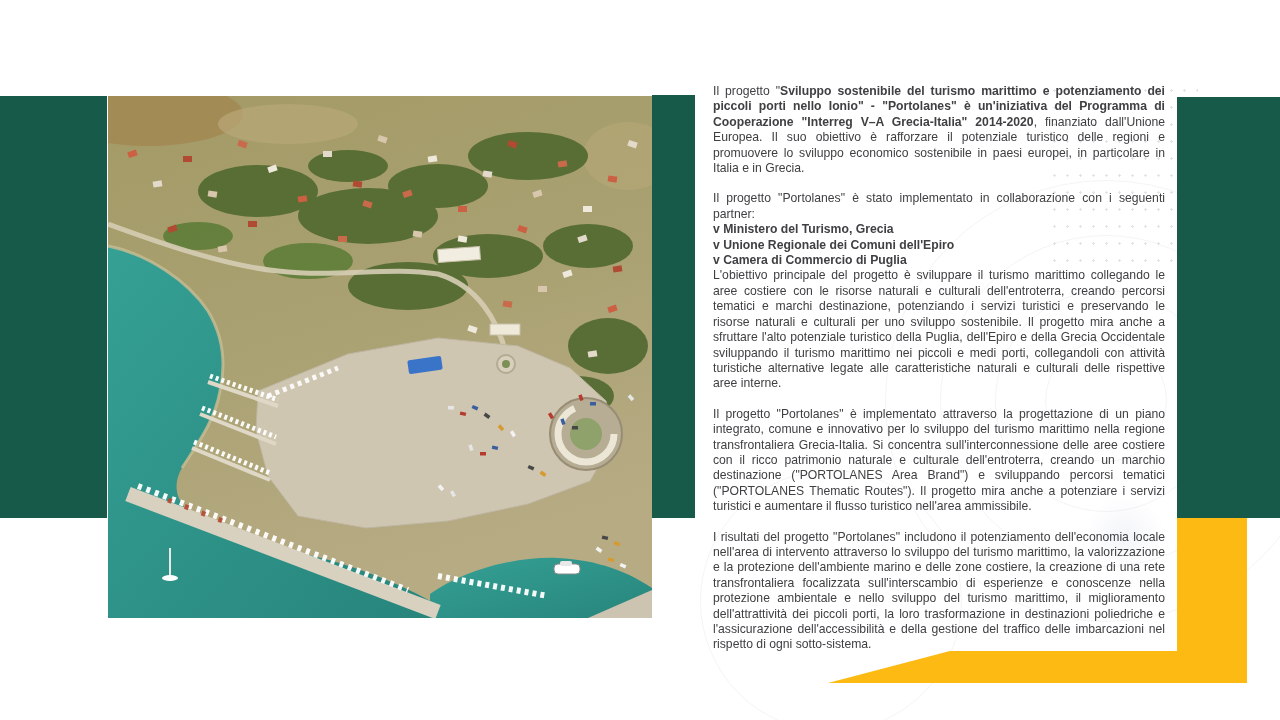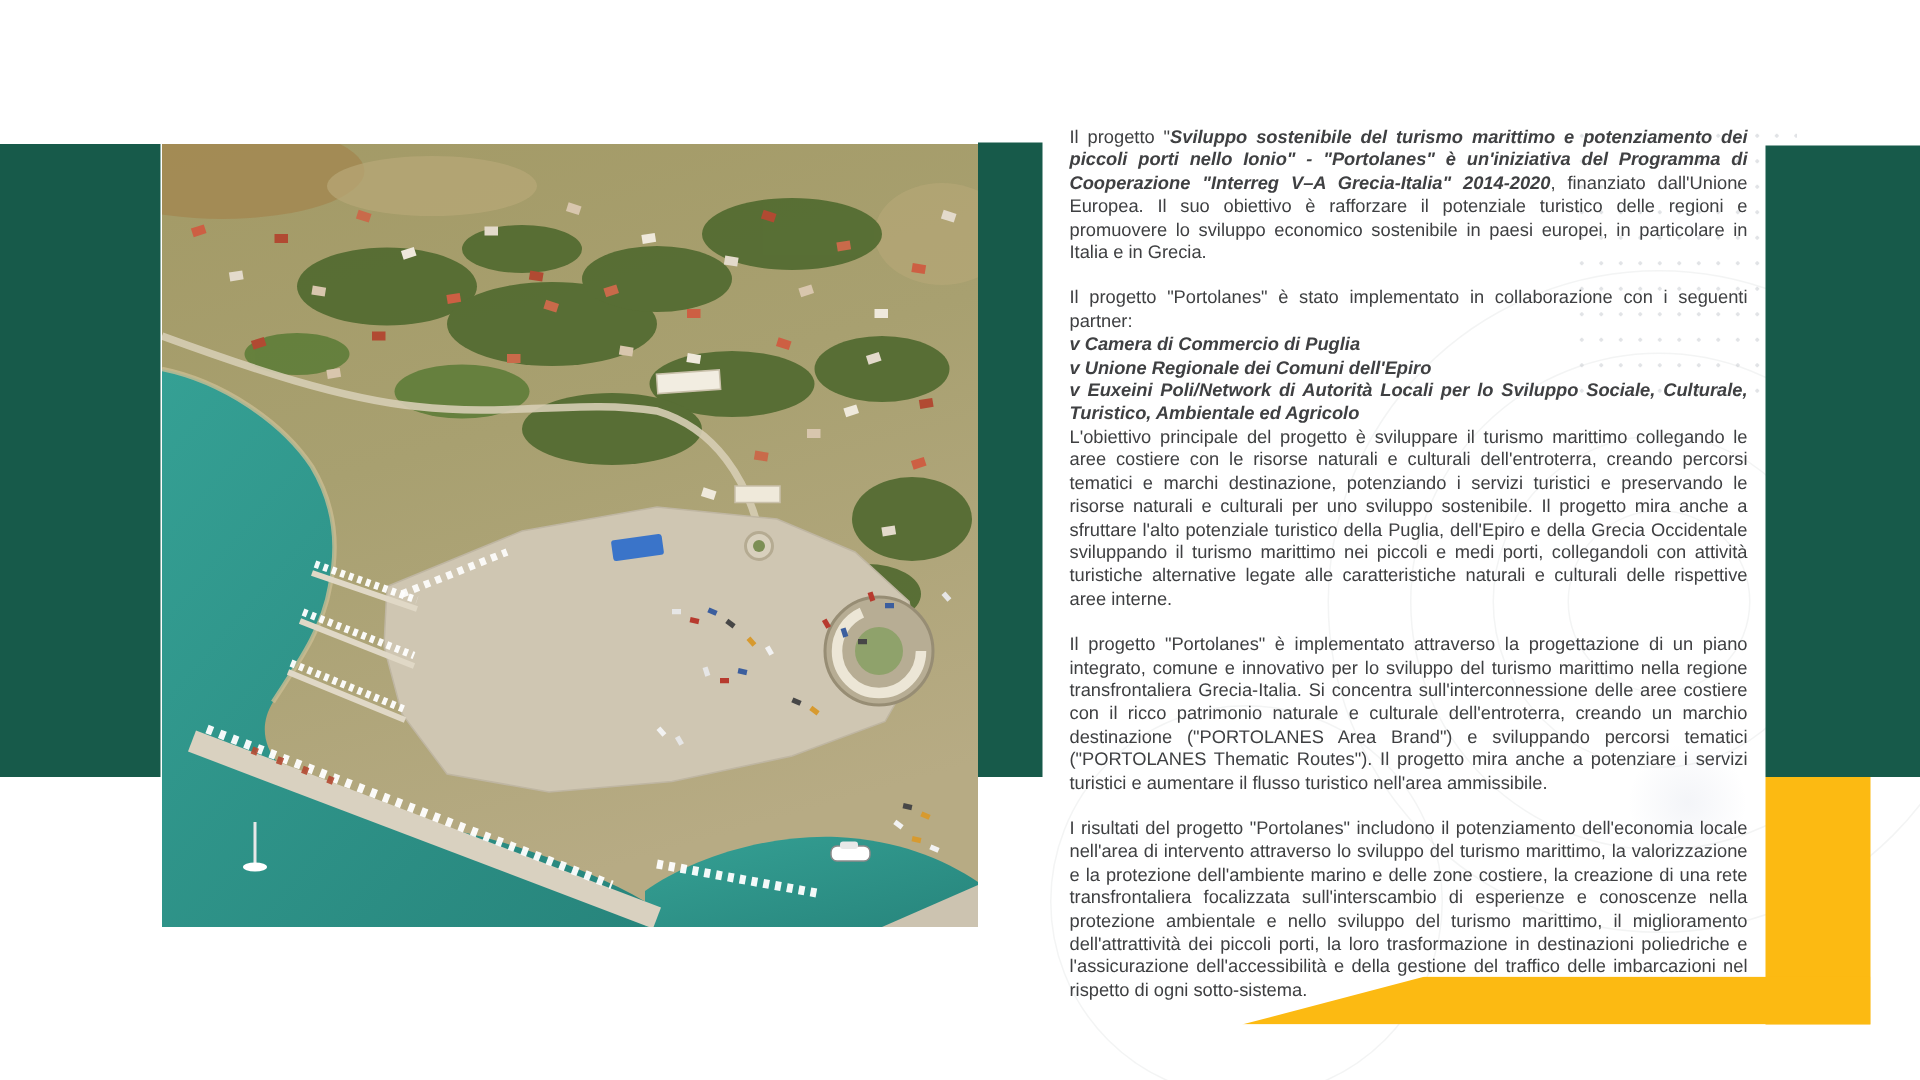--- a/index.html
+++ b/index.html
@@ -20,21 +20,21 @@
   .yellow-band{left:828px;top:651px;width:419px;height:32px;z-index:20;
                clip-path:polygon(29.1% 0,100% 0,100% 100%,0 100%);}
   
   .photo{left:108px;top:96px;width:544px;height:522px;z-index:10;}
   .photo svg{display:block;width:100%;height:100%;}
   
   .text-col{left:713px;top:84px;width:452px;z-index:15;color:#3f4042;
             font-size:12.2px;line-height:15.4px;text-align:justify;}
   .block{margin:0 0 15px 0;}
   .tline{text-align:justify;}
-  .bold{font-weight:700;font-style:italic;}
+  .bold{font-weight:700;}
   
   .dots{left:1048px;top:82px;width:150px;height:185px;z-index:5;opacity:.55;
         background-image:radial-gradient(circle,#c9ccd1 1.1px,transparent 1.3px);
         background-size:13px 17px;}
   .wm{border:1px solid rgba(90,95,105,.07);border-radius:50%;z-index:4;}
   .wm1{left:1045px;top:340px;width:120px;height:120px;}
   .wm2{left:995px;top:290px;width:220px;height:220px;}
   .wm3{left:940px;top:235px;width:330px;height:330px;}
   .wm4{left:885px;top:180px;width:440px;height:440px;}
   .wm5{left:700px;top:470px;width:260px;height:260px;}
@@ -192,23 +192,23 @@
     </g>
   </svg>
 </div>
 
 <div class="abs text-col" id="article">
     <div class="block">
       <div class="tline"><span>Il progetto "</span><span class="bold">Sviluppo sostenibile del turismo marittimo e potenziamento dei piccoli porti nello Ionio" - "Portolanes" è un'iniziativa del Programma di Cooperazione "Interreg V–A Grecia-Italia" 2014-2020</span><span>, finanziato dall'Unione Europea. Il suo obiettivo è rafforzare il potenziale turistico delle regioni e promuovere lo sviluppo economico sostenibile in paesi europei, in particolare in Italia e in Grecia.</span></div>
     </div>
     <div class="block">
       <div class="tline"><span>Il progetto "Portolanes" è stato implementato in collaborazione con i seguenti partner:</span></div>
+      <div class="tline"><span class="bold">v Ministero del Turismo, Grecia</span></div>
+      <div class="tline"><span class="bold">v Unione Regionale dei Comuni dell'Epiro</span></div>
       <div class="tline"><span class="bold">v Camera di Commercio di Puglia</span></div>
-      <div class="tline"><span class="bold">v Unione Regionale dei Comuni dell'Epiro</span></div>
-      <div class="tline"><span class="bold">v Euxeini Poli/Network di Autorità Locali per lo Sviluppo Sociale, Culturale, Turistico, Ambientale ed Agricolo</span></div>
       <div class="tline"><span>L'obiettivo principale del progetto è sviluppare il turismo marittimo collegando le aree costiere con le risorse naturali e culturali dell'entroterra, creando percorsi tematici e marchi destinazione, potenziando i servizi turistici e preservando le risorse naturali e culturali per uno sviluppo sostenibile. Il progetto mira anche a sfruttare l'alto potenziale turistico della Puglia, dell'Epiro e della Grecia Occidentale sviluppando il turismo marittimo nei piccoli e medi porti, collegandoli con attività turistiche alternative legate alle caratteristiche naturali e culturali delle rispettive aree interne.</span></div>
     </div>
     <div class="block">
       <div class="tline"><span>Il progetto "Portolanes" è implementato attraverso la progettazione di un piano integrato, comune e innovativo per lo sviluppo del turismo marittimo nella regione transfrontaliera Grecia-Italia. Si concentra sull'interconnessione delle aree costiere con il ricco patrimonio naturale e culturale dell'entroterra, creando un marchio destinazione ("PORTOLANES Area Brand") e sviluppando percorsi tematici ("PORTOLANES Thematic Routes"). Il progetto mira anche a potenziare i servizi turistici e aumentare il flusso turistico nell'area ammissibile.</span></div>
     </div>
     <div class="block">
       <div class="tline"><span>I risultati del progetto "Portolanes" includono il potenziamento dell'economia locale nell'area di intervento attraverso lo sviluppo del turismo marittimo, la valorizzazione e la protezione dell'ambiente marino e delle zone costiere, la creazione di una rete transfrontaliera focalizzata sull'interscambio di esperienze e conoscenze nella protezione ambientale e nello sviluppo del turismo marittimo, il miglioramento dell'attrattività dei piccoli porti, la loro trasformazione in destinazioni poliedriche e l'assicurazione dell'accessibilità e della gestione del traffico delle imbarcazioni nel rispetto di ogni sotto-sistema.</span></div>
     </div>
   </div>
 

